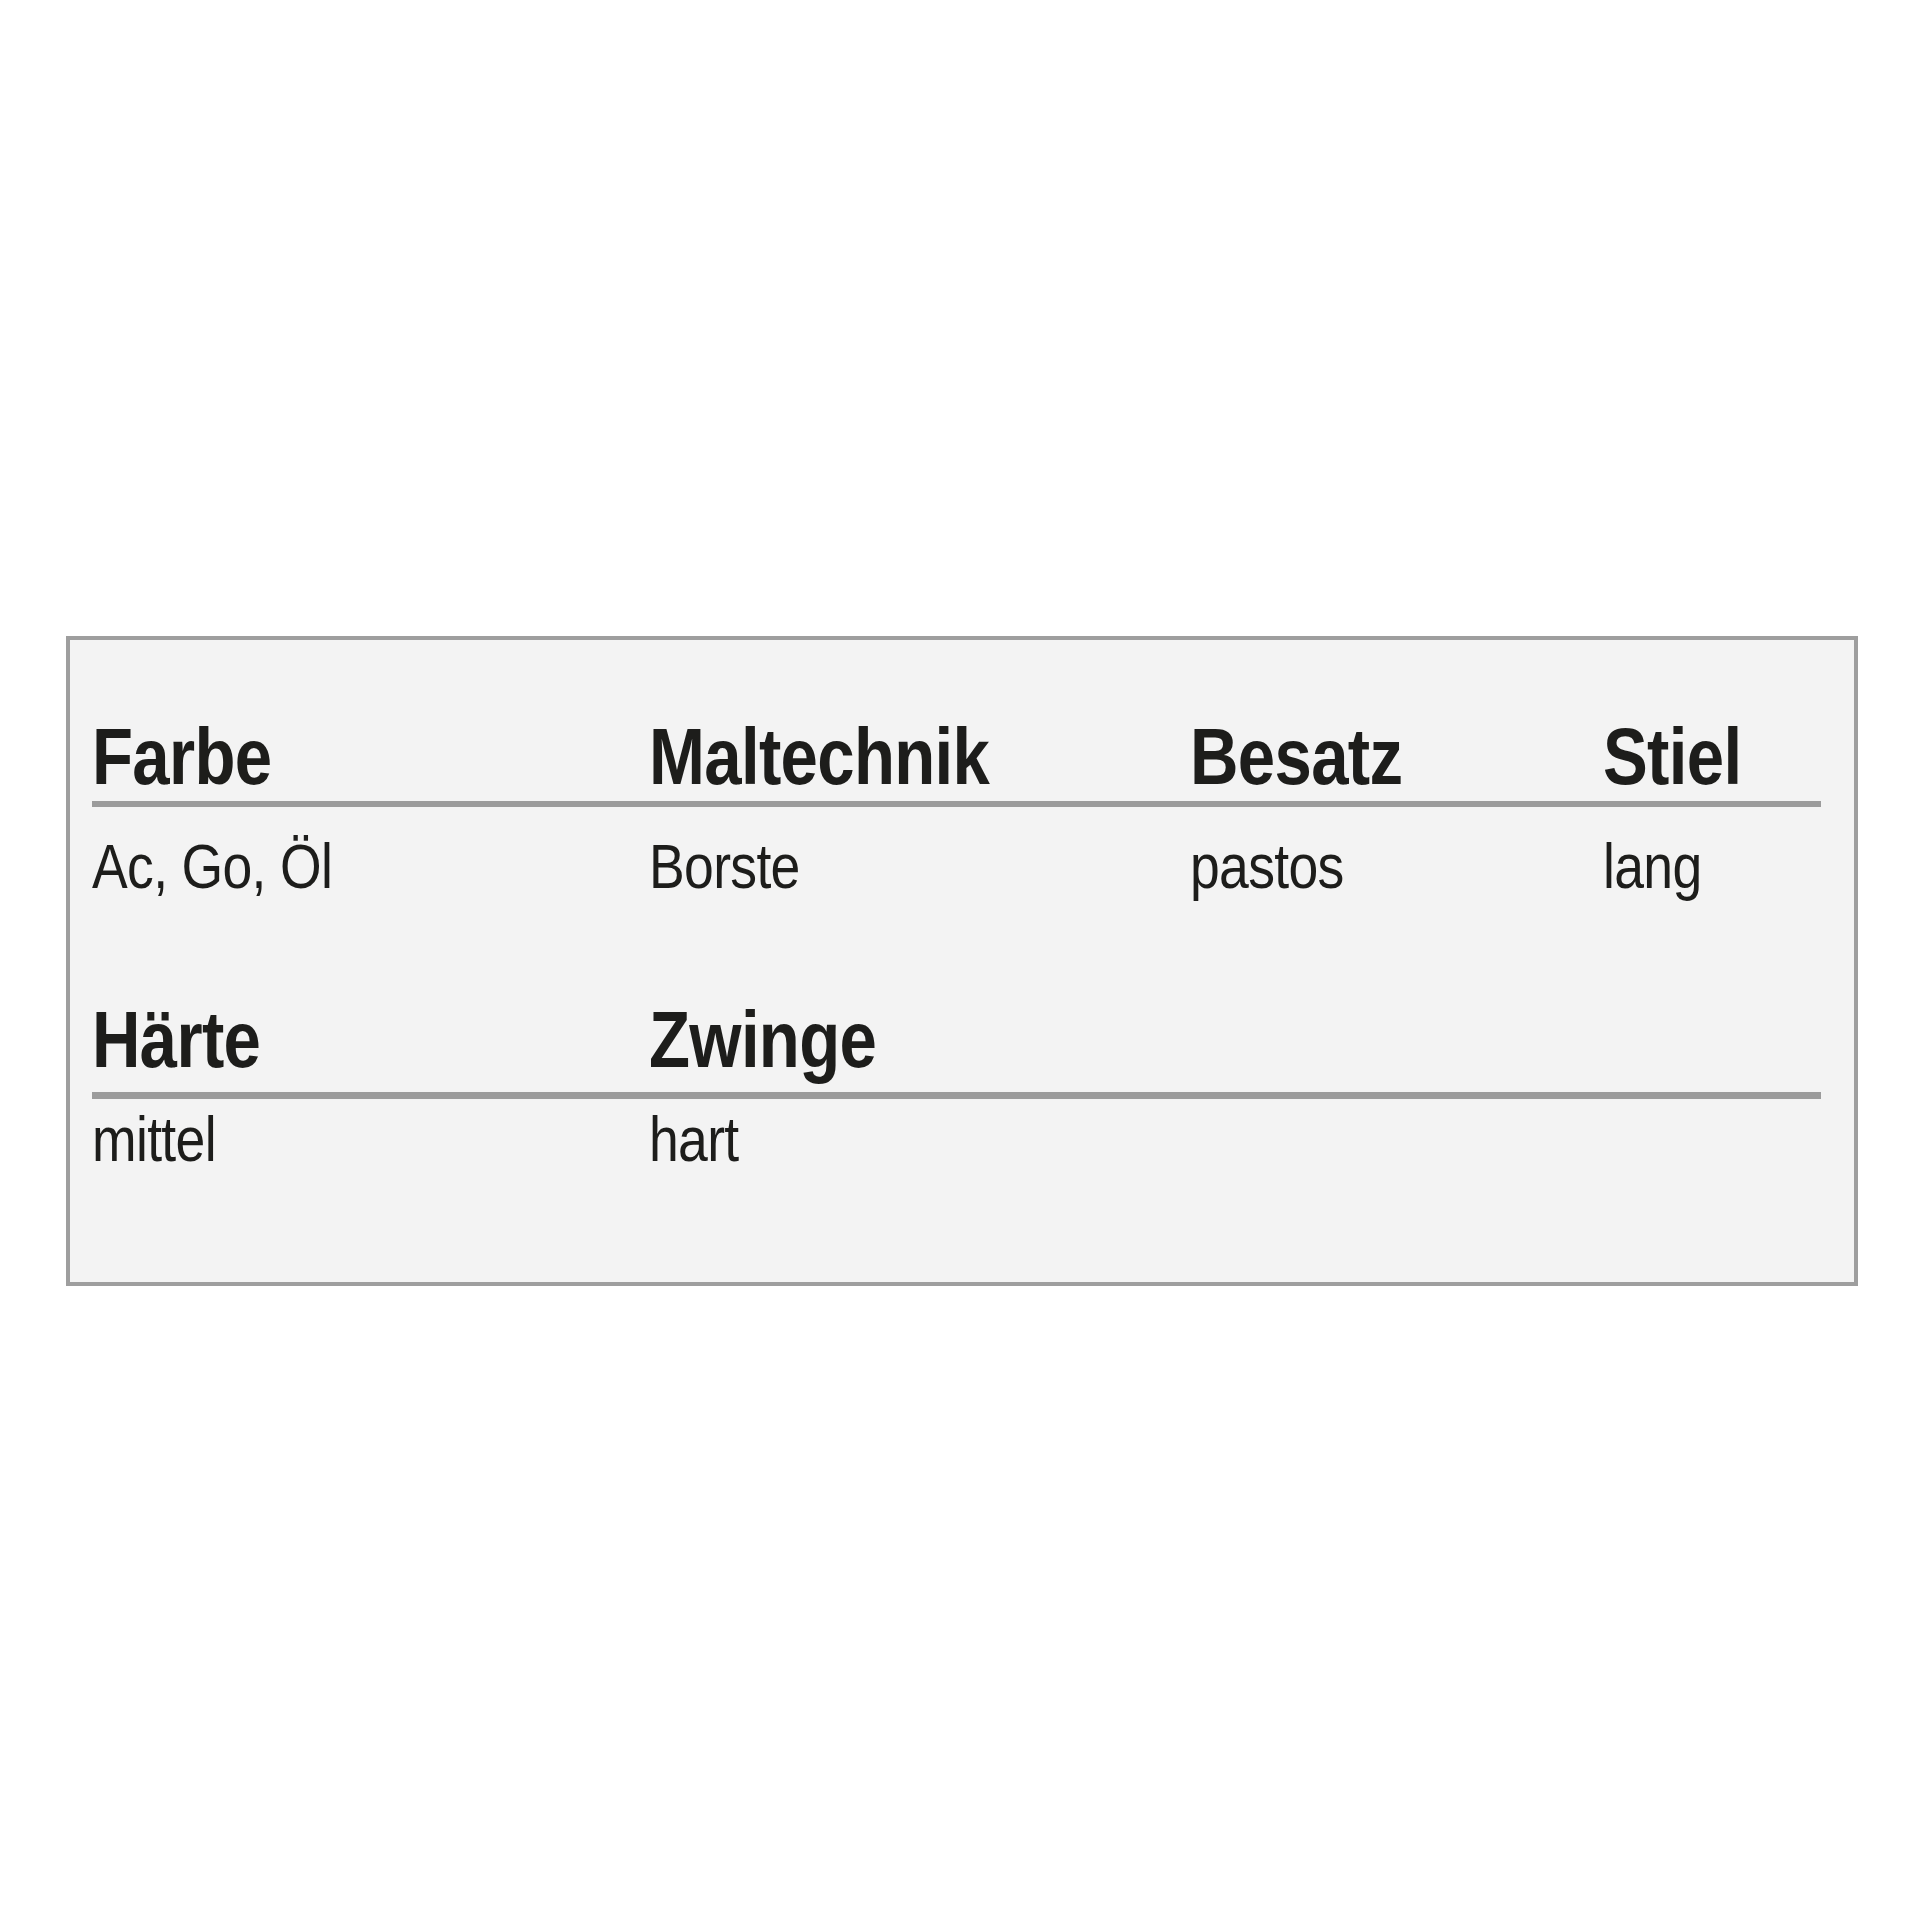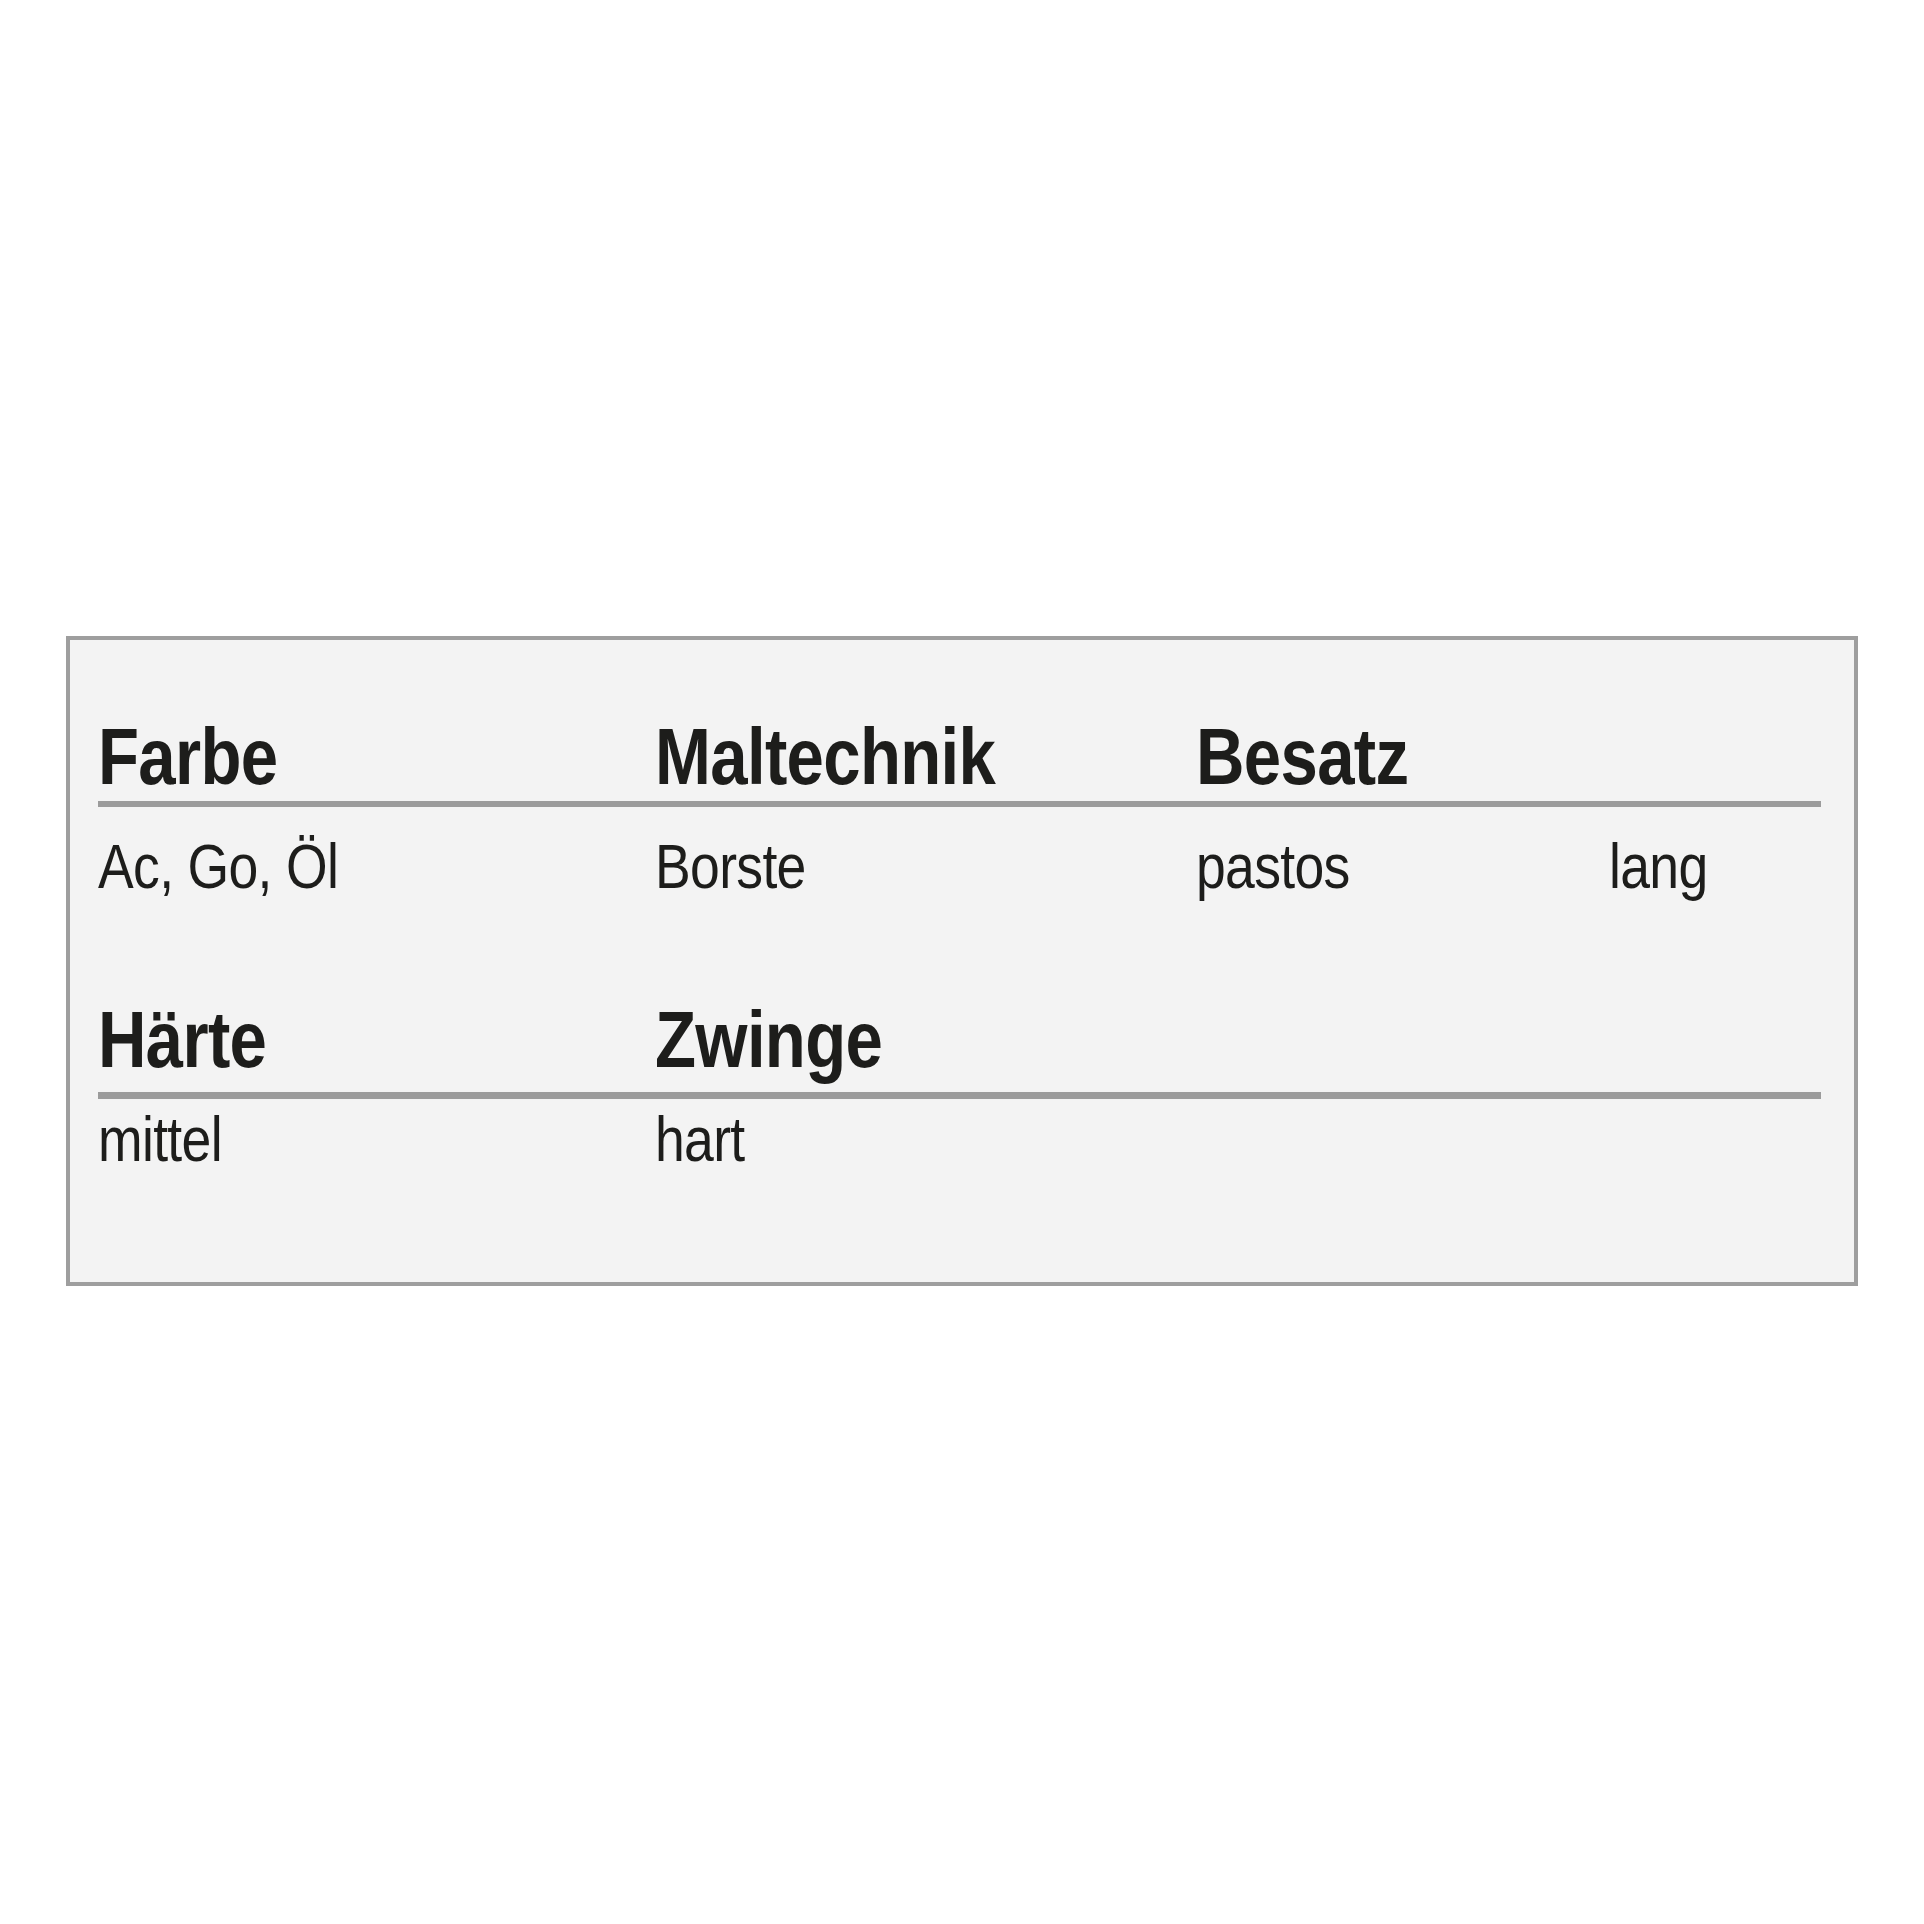--- a/index.html
+++ b/index.html
@@ -23,21 +23,21 @@
     height: 650px;
     box-sizing: border-box;
     border: 4px solid #9e9e9e;
     background: #f3f3f3;
   }
 
   .panel-inner {
     box-sizing: border-box;
     width: 100%;
     height: 100%;
-    padding: 77px 33px 0 28px;
+    padding: 77px 33px 0 22px;
   }
 
   .hrow, .vrow {
     display: grid;
     line-height: 79px;
     height: 79px;
     white-space: nowrap;
   }
   .cols4 { grid-template-columns: 557px 541px 413px 201px; }
   .cols3 { grid-template-columns: 557px 541px 614px; }
@@ -76,20 +76,21 @@
 </head>
 <body>
 
 <div class="spec-panel">
   <div class="panel-inner">
 
     <div class="hrow cols4">
       <div><span class="cond">Farbe</span></div>
       <div><span class="cond">Maltechnik</span></div>
       <div><span class="cond">Besatz</span></div>
+      <div><span class="cond">Stiel</span></div>
     </div>
 
     <div class="rule"></div>
 
     <div class="vrow cols4 first">
       <div><span class="cond">Ac, Go, Öl</span></div>
       <div><span class="cond">Borste</span></div>
       <div><span class="cond">pastos</span></div>
       <div><span class="cond">lang</span></div>
     </div>

